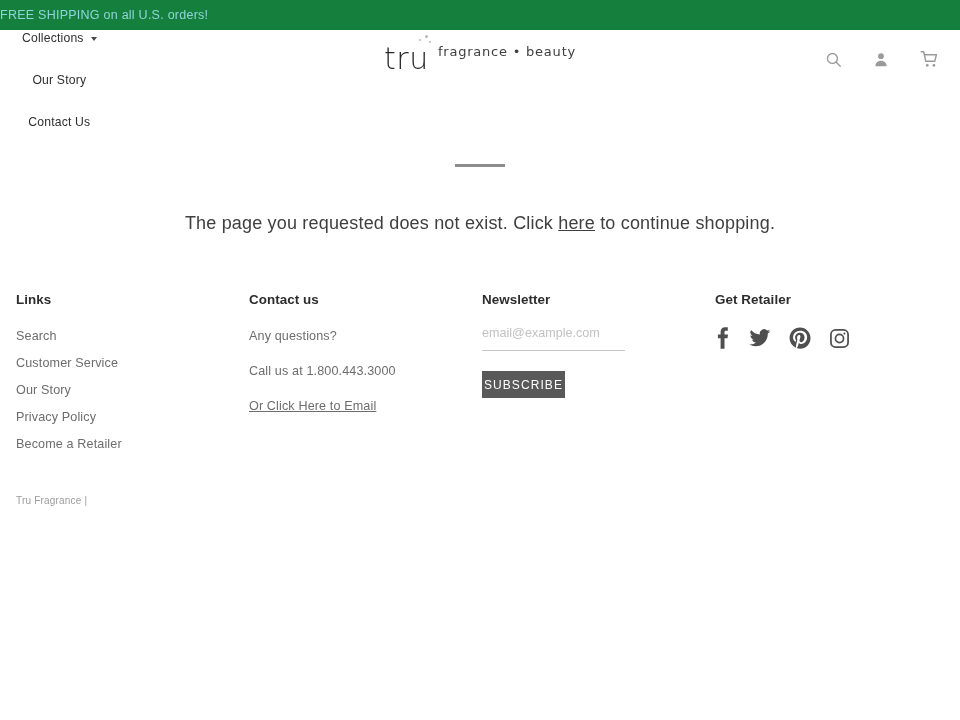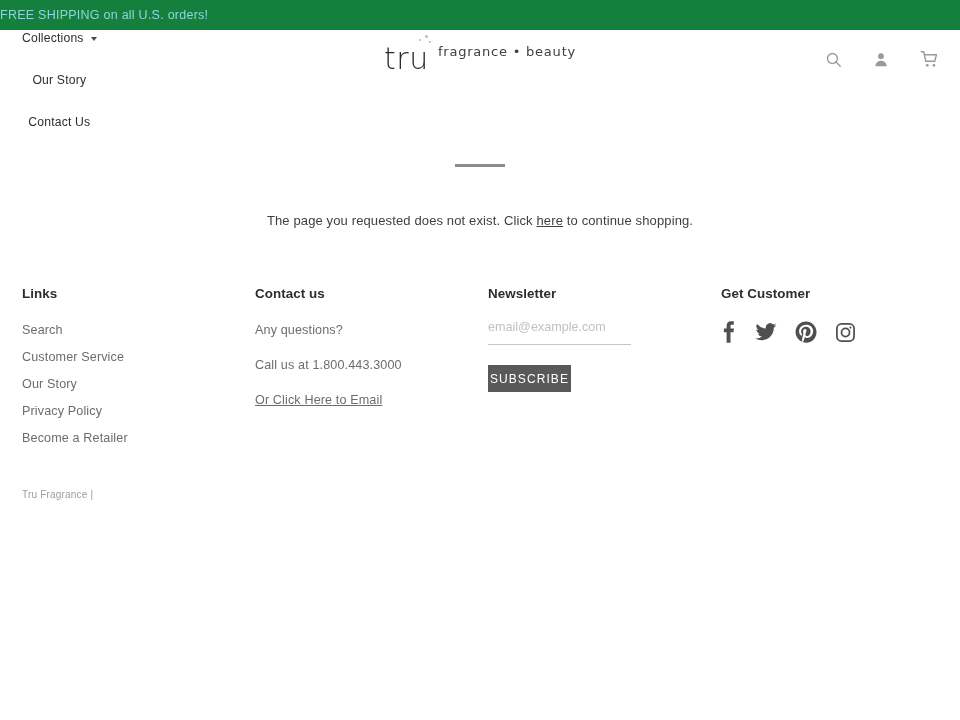--- a/index.html
+++ b/index.html
@@ -140,34 +140,34 @@
     letter-spacing: .005em;
   }
   .title-rule {
     width: 50px;
     height: 3px;
     background: #8c8c8c;
     margin: 18px auto 0;
   }
   .page-body {
     margin-top: 46px;
-    font-size: 13px;
+    font-size: 18px;
     color: #3f3f3f;
     letter-spacing: .01em;
   }
   .inline-link {
     color: #3f3f3f;
     text-decoration: underline;
     cursor: pointer;
   }
 
   
   .site-footer {
     margin-top: 58px;
-    padding: 0 22px;
+    padding: 0 16px;
   }
   .footer-cols {
     display: flex;
   }
   .footer-col { }
   .col-links      { width: 233px; }
   .col-contact    { width: 233px; }
   .col-newsletter { width: 233px; }
   .col-social     { width: 210px; }
 
@@ -334,21 +334,21 @@
       <a class="contact-email-link">Or Click Here to Email</a>
     </div>
 
     <div class="footer-col col-newsletter">
       <div class="footer-heading">Newsletter</div>
       <input class="newsletter-input" type="text" placeholder="email@example.com" style="">
       <button class="subscribe-button">SUBSCRIBE</button>
     </div>
 
     <div class="footer-col col-social">
-      <div class="footer-heading">Get Customer</div>
+      <div class="footer-heading">Get Retailer</div>
       <div class="social-row">
         <a class="social-icon">
           <svg width="16" height="24" viewBox="0 0 12 24" fill="currentColor">
             <path d="M10.8 1.2H8.1C5.2 1.2 3.6 3 3.6 5.9v2.6H0.9v3.7h2.7v10.6h3.9V12.2h3l0.5-3.7H7.5V6.2c0-1 0.3-1.5 1.5-1.5h1.8z"></path>
           </svg>
         </a>
         <a class="social-icon">
           <svg width="22" height="22" viewBox="0 0 24 24" fill="currentColor">
             <path d="M23.5 4.6a9.3 9.3 0 0 1-2.7.75 4.7 4.7 0 0 0 2.06-2.6 9.4 9.4 0 0 1-2.98 1.14 4.68 4.68 0 0 0-8 4.27A13.3 13.3 0 0 1 2.25 3.3a4.68 4.68 0 0 0 1.45 6.25 4.6 4.6 0 0 1-2.12-.59v.06a4.68 4.68 0 0 0 3.76 4.59 4.7 4.7 0 0 1-2.12.08 4.69 4.69 0 0 0 4.38 3.25A9.4 9.4 0 0 1 0 18.9a13.25 13.25 0 0 0 7.18 2.1c8.62 0 13.33-7.14 13.33-13.33l-.02-.6A9.5 9.5 0 0 0 23.5 4.6z"></path>
           </svg>

